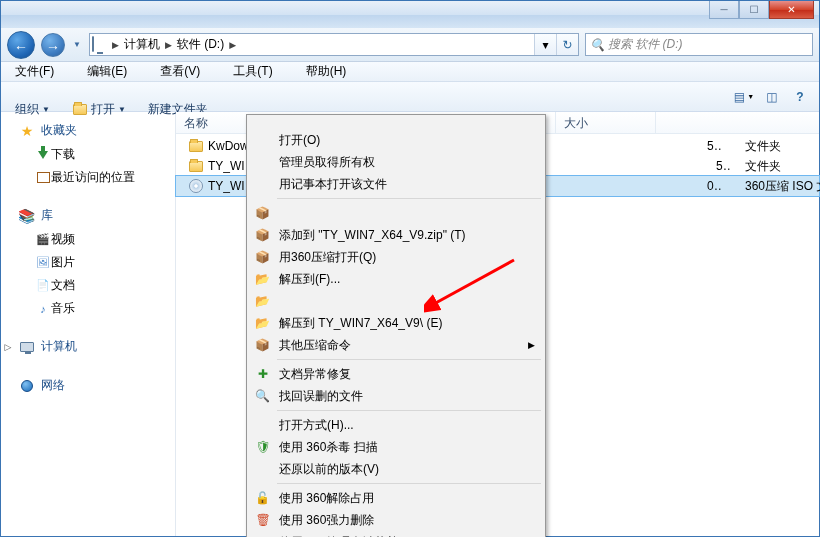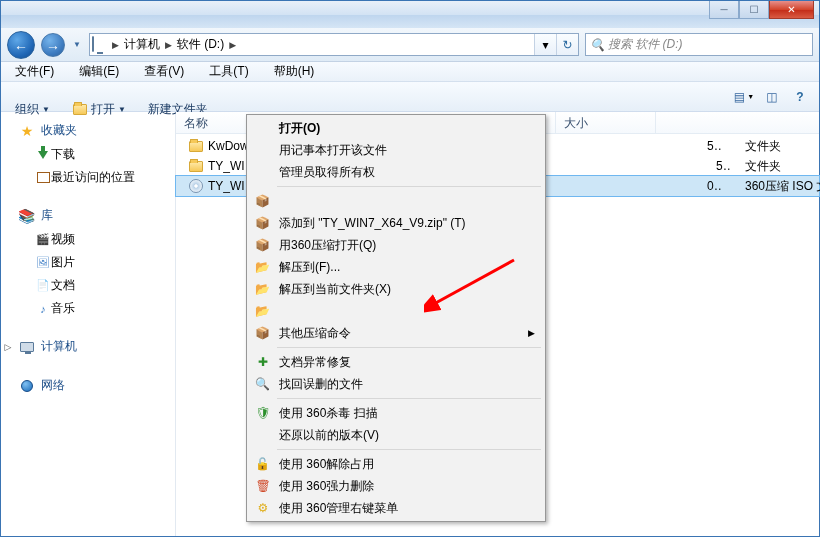--- a/index.html
+++ b/index.html
@@ -18,21 +18,21 @@
   .nav-fwd { width: 24px; height: 24px; opacity: 0.85; }
   .nav-drop { width: 12px; height: 18px; display: flex; align-items: center; justify-content: center; color: #3a6aa0; font-size: 8px; }
   .addrbar { flex: 1; display: flex; align-items: center; height: 23px; background: #fff; border: 1px solid #8fa9c7; }
   .addr-seg { padding: 0 3px; height: 100%; display: flex; align-items: center; cursor: pointer; }
   .addr-sep { color: #444; font-size: 9px; padding: 0 2px; }
   .addr-icon { width: 16px; height: 16px; display: inline-block; margin: 0 2px; }
   .addr-drop, .addr-refresh { width: 22px; height: 21px; border-left: 1px solid #c3d2e4; display: flex; align-items: center; justify-content: center; background: linear-gradient(to bottom, #fafdff, #e9f1fa); }
   .searchbox { width: 228px; height: 23px; border: 1px solid #8fa9c7; background: #fff; display: flex; align-items: center; padding: 0 4px; color: #888; font-style: italic; }
   .searchbox .sicon { margin-right: 3px; }
   
-  .menubar { height: 20px; background: linear-gradient(to bottom, #f7fbff, #eaf1f9); display: flex; align-items: center; padding: 0 6px; gap: 9px; border-bottom: 1px solid #d4e0ee; }
+  .menubar { height: 20px; background: linear-gradient(to bottom, #f7fbff, #eaf1f9); display: flex; align-items: center; padding: 0 6px; gap: 17px; border-bottom: 1px solid #d4e0ee; }
   .menuitem { padding: 2px 8px; cursor: pointer; }
   
   .toolbar { height: 30px; background: linear-gradient(to bottom, #f7fbff, #e6eff8); display: flex; align-items: center; padding: 0 10px; gap: 14px; border-bottom: 1px solid #cfdced; position: relative; }
   .tool-btn { display: flex; align-items: center; gap: 3px; color: #1d3c64; cursor: pointer; padding: 2px 4px; margin-top: 25px; }
   .tool-right { position: absolute; right: 8px; display: flex; align-items: center; gap: 6px; }
   .tool-icon { width: 22px; height: 22px; border: 1px solid transparent; display: flex; align-items: center; justify-content: center; cursor: pointer; }
   
   .content { display: flex; height: calc(100% - 27px - 34px - 20px - 30px); }
   .sidebar { width: 175px; background: #fff; border-right: 1px solid #e2e9f1; padding: 6px 0; overflow-y: auto; }
   .side-group { margin-bottom: 14px; }
@@ -47,21 +47,21 @@
   .file-list { padding: 2px 0; }
   .file-row { display: flex; align-items: center; height: 20px; padding: 0 0 0 6px; }
   .file-row.sel { background: #cde6f7; outline: 1px solid #6fb7f0; }
   .cell { overflow: hidden; white-space: nowrap; text-overflow: ellipsis; padding: 0 6px; }
   .cname { width: 370px; display: flex; align-items: center; gap: 4px; }
   .ctype { width: 115px; }
   .fdate { width: 20px; text-align: left; }
   
   .context-menu { position: absolute; left: 245px; top: 113px; width: 300px; background: #f2f2f2; border: 1px solid #979797; box-shadow: 2px 2px 4px rgba(0,0,0,0.3); z-index: 100; padding: 2px; }
   .cm-item { display: flex; align-items: center; height: 22px; padding: 0 20px 0 30px; position: relative; cursor: pointer; }
-  .cm-item.bold { font-weight: bold; }
+  .cm-item.bold { font-weight: normal; margin-top: 12px; }
   .cm-sep { height: 1px; background: #d7d7d7; margin: 3px 2px 3px 28px; }
   .cm-icon { position: absolute; left: 5px; width: 18px; height: 18px; display: flex; align-items: center; justify-content: center; font-size: 12px; }
   .cm-arrow { position: absolute; right: 8px; font-size: 9px; }
   
   .red-arrow { position: absolute; left: 423px; top: 254px; z-index: 200; pointer-events: none; }
   
   
   .gl-folder { width: 14px; height: 11px; background: linear-gradient(#ffe9a8,#f6c959); border: 1px solid #d7a939; border-radius: 1px; position: relative; }
   .gl-folder::before { content:""; position:absolute; top:-3px; left:0; width:6px; height:3px; background:#f6c959; border:1px solid #d7a939; border-bottom:none; border-radius:1px 1px 0 0; }
   .gl-star { color:#f5b325; font-size:14px; }
@@ -257,63 +257,66 @@
         </div>
       </div>
     </div>
   </div>
 
   <div class="context-menu">
     <div class="cm-item bold">
         <span>打开(O)</span>
       </div>
     <div class="cm-item">
+        <span>管理员取得所有权</span>
+      </div>
+    <div class="cm-item">
         <span>用记事本打开该文件</span>
-      </div>
-    <div class="cm-item">
-        <span>管理员取得所有权</span>
       </div>
     <div class="cm-sep"></div>
     <div class="cm-item">
         <span class="cm-icon">📦</span>
       </div>
     <div class="cm-item">
         <span class="cm-icon">📦</span>
         <span>添加到 "TY_WIN7_X64_V9.zip" (T)</span>
       </div>
     <div class="cm-item">
         <span class="cm-icon">📦</span>
         <span>用360压缩打开(Q)</span>
       </div>
     <div class="cm-item">
         <span class="cm-icon">📂</span>
         <span>解压到(F)...</span>
       </div>
     <div class="cm-item">
         <span class="cm-icon">📂</span>
-        <span>解压到当前文件夹(X)</span>
       </div>
     <div class="cm-item">
         <span class="cm-icon">📂</span>
+        <span>解压到 TY_WIN7_X64_V9\ (E)</span>
       </div>
     <div class="cm-item">
         <span class="cm-icon">📦</span>
         <span>其他压缩命令</span>
         <span class="cm-arrow">▶</span>
       </div>
     <div class="cm-sep"></div>
     <div class="cm-item">
         <span class="cm-icon" style="color:#2a8f2a">✚</span>
         <span>文档异常修复</span>
       </div>
     <div class="cm-item">
         <span class="cm-icon">🔍</span>
         <span>找回误删的文件</span>
       </div>
     <div class="cm-sep"></div>
+    <div class="cm-item">
+        <span>打开方式(H)...</span>
+      </div>
     <div class="cm-item">
         <span class="cm-icon" style="color:#2a8f2a">🛡</span>
         <span>使用 360杀毒 扫描</span>
       </div>
     <div class="cm-item">
         <span>还原以前的版本(V)</span>
       </div>
     <div class="cm-sep"></div>
     <div class="cm-item">
         <span class="cm-icon" style="color:#e08a2a">🔓</span>

